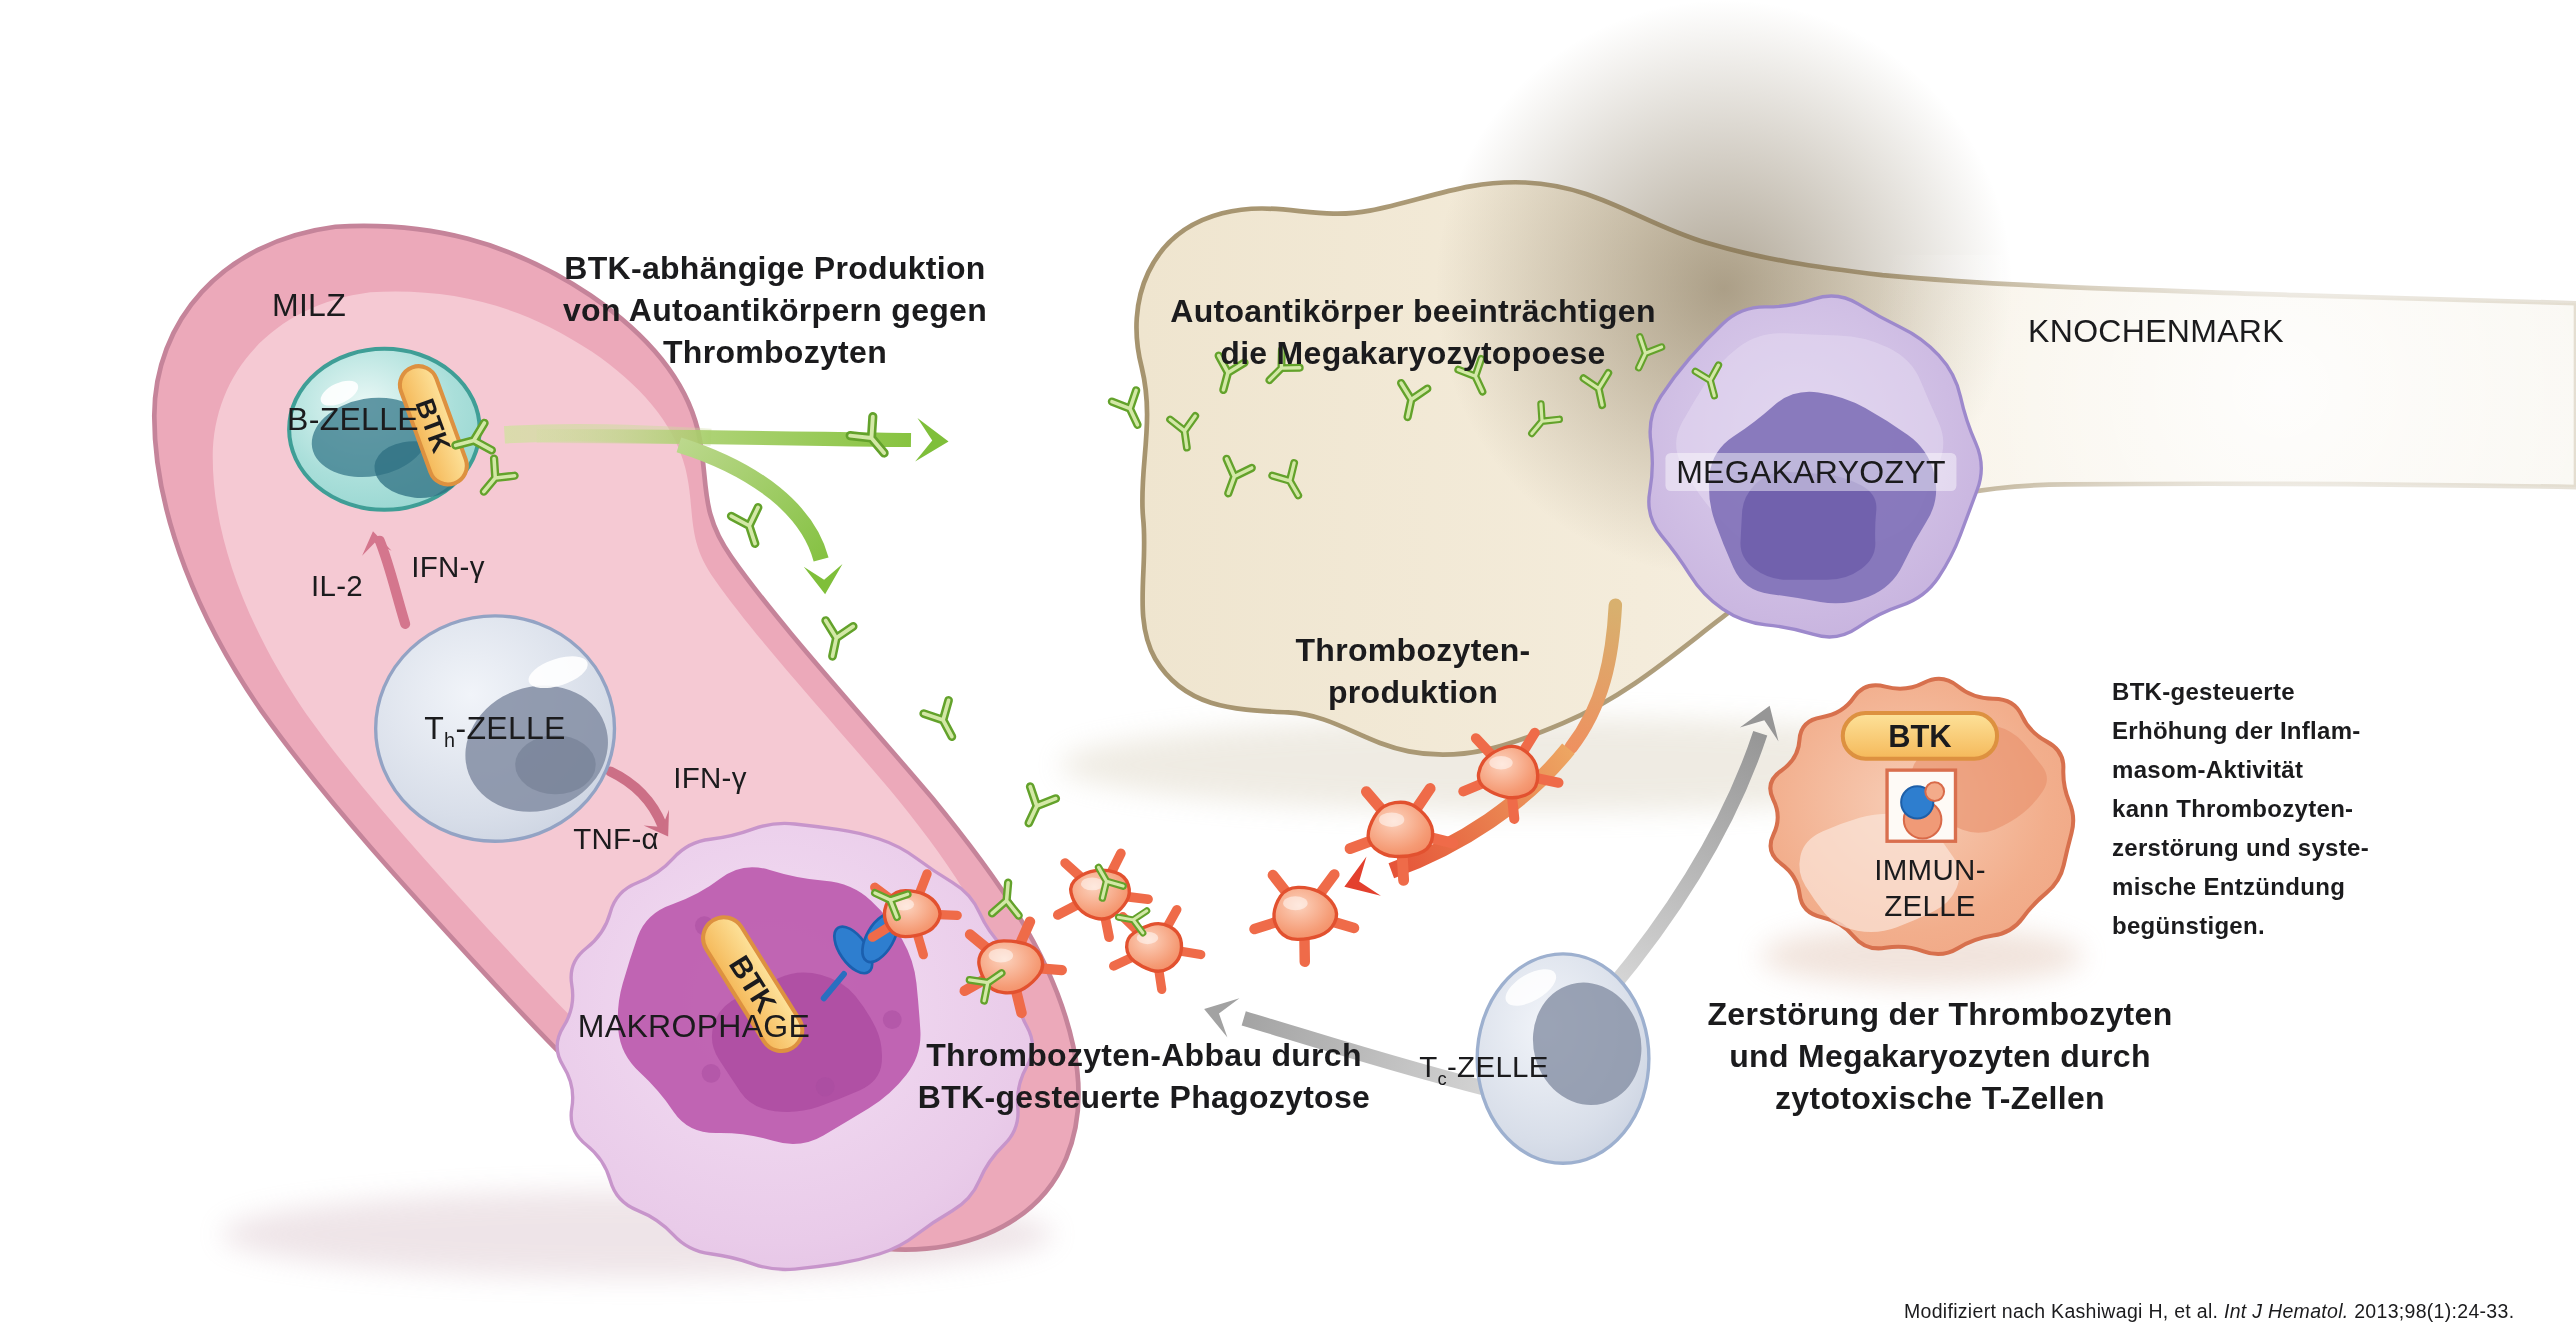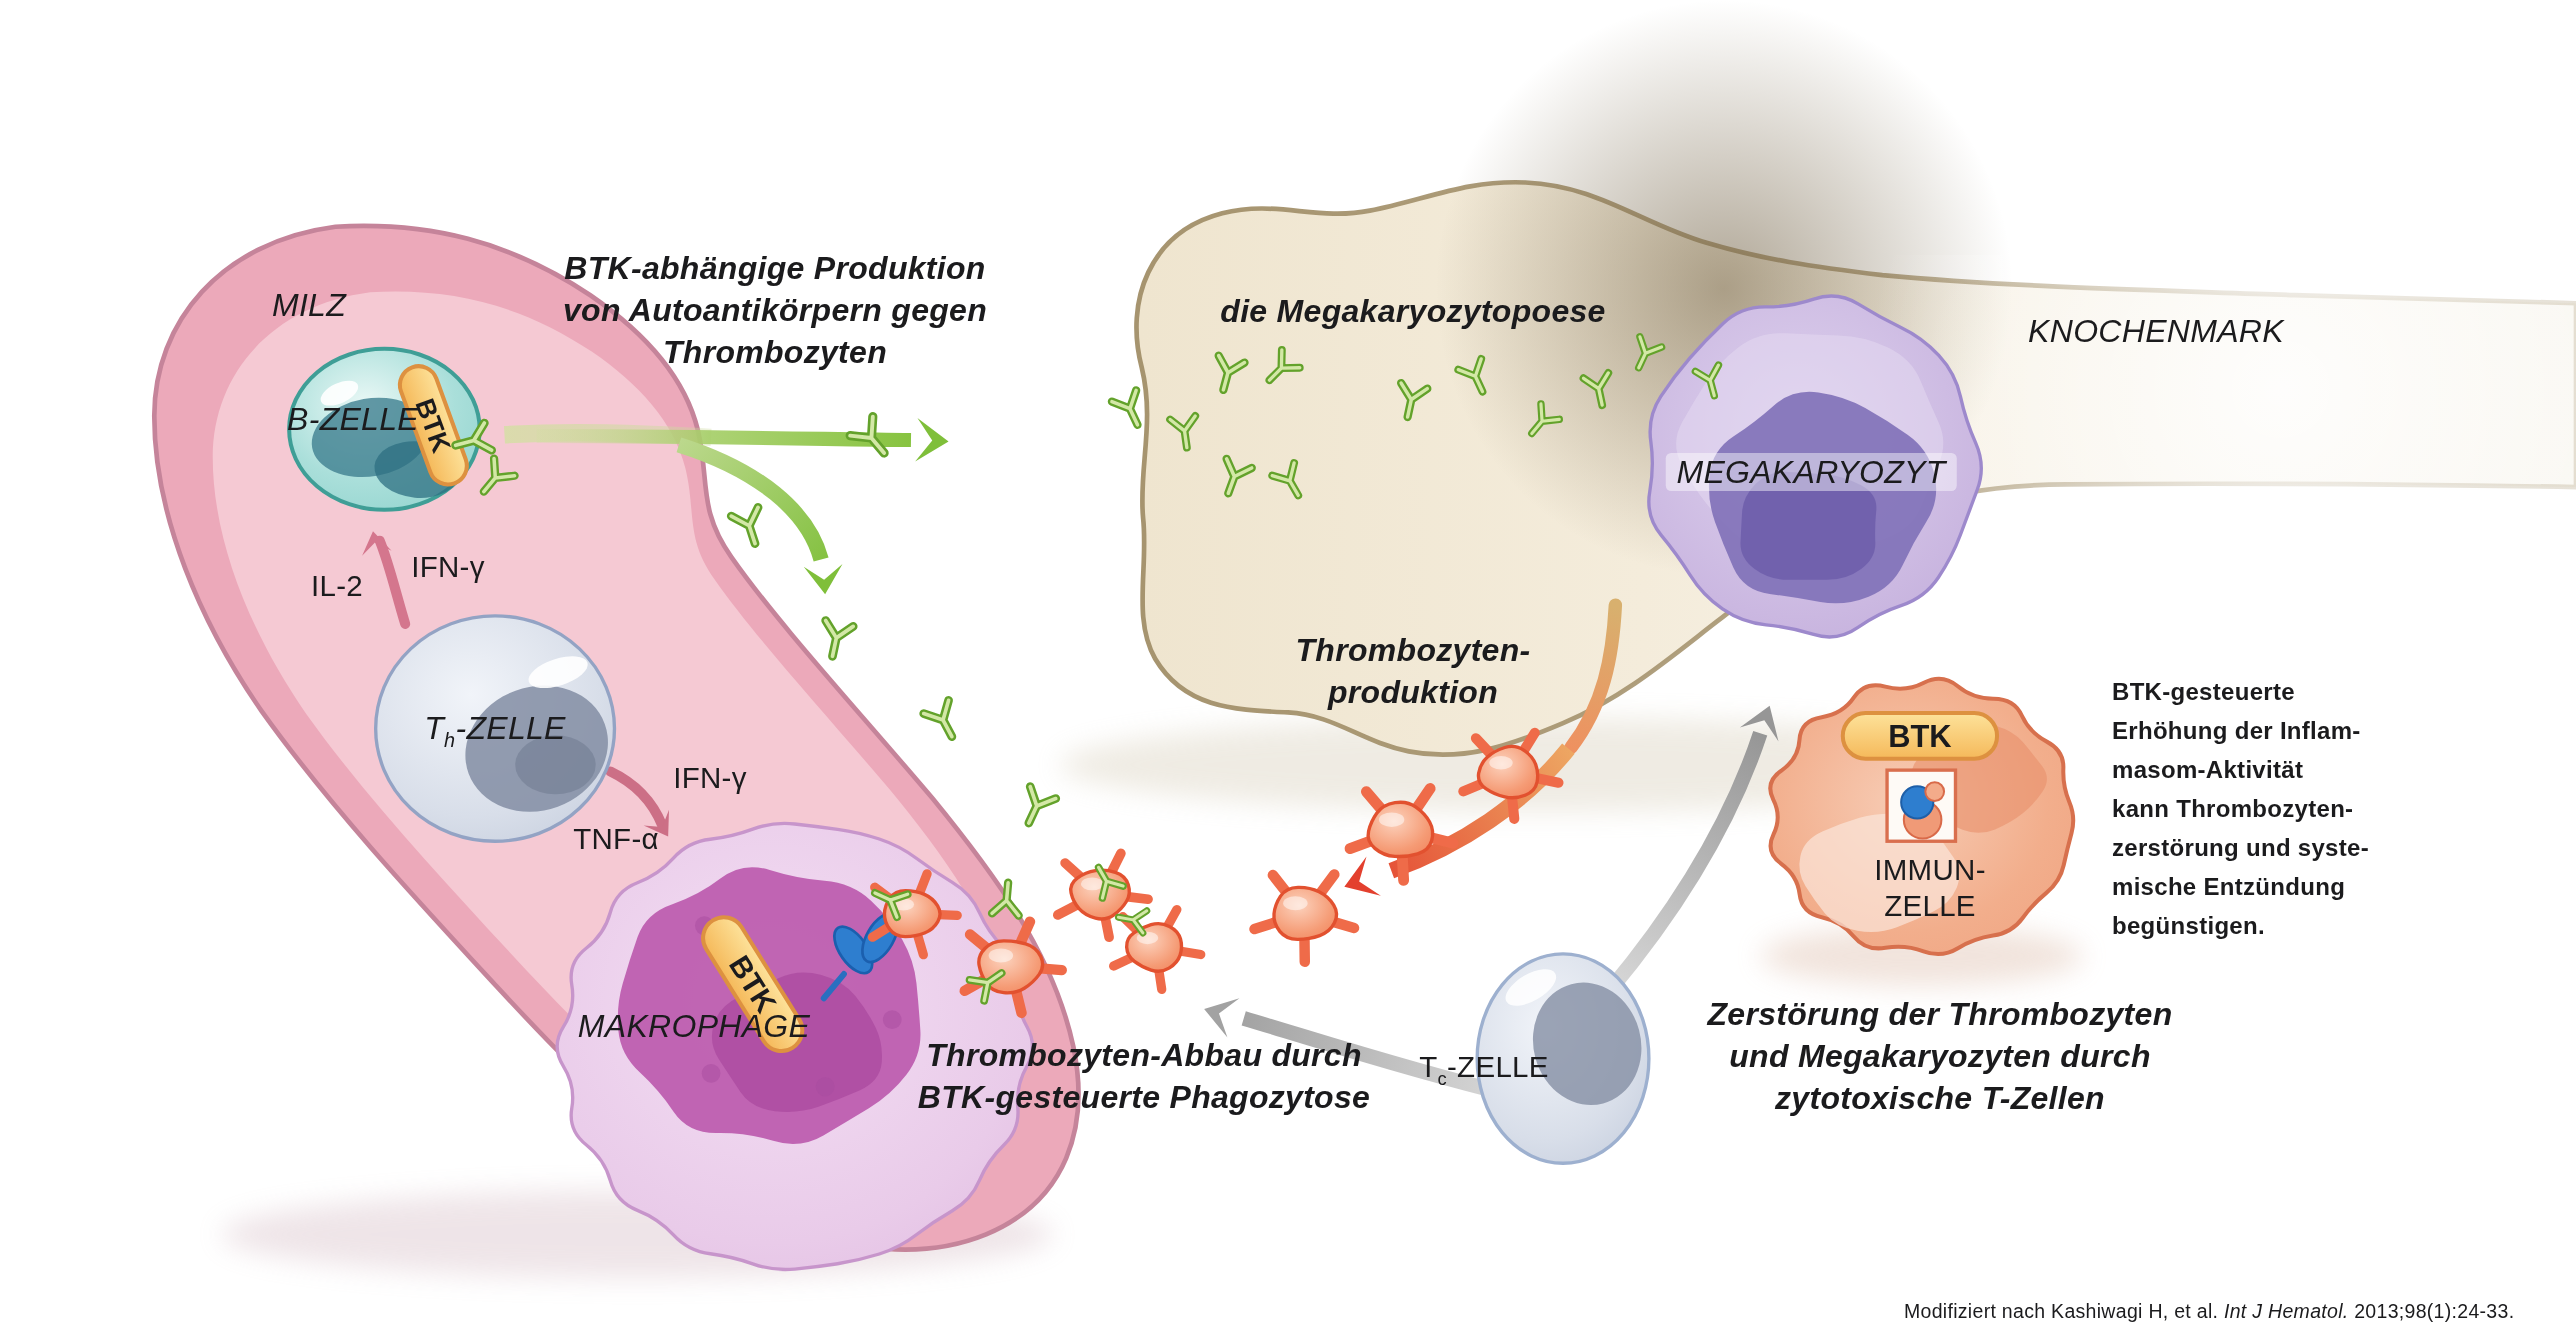--- a/index.html
+++ b/index.html
@@ -3,21 +3,21 @@
 <meta charset="utf-8">
 <style>
   html,body{margin:0;padding:0;background:#ffffff;}
   body{width:2576px;height:1337px;position:relative;overflow:hidden;
        font-family:"Liberation Sans","DejaVu Sans",sans-serif;}
   #scene{position:absolute;left:0;top:0;}
   .lbl{position:absolute;transform:translateX(-50%);text-align:center;
        font-weight:500;color:#1b1b1d;white-space:nowrap;letter-spacing:0.3px;z-index:5;}
   .left{transform:none;text-align:left;}
   .b{font-weight:600;}
-  .s48{font-size:32px;line-height:42px;font-style:italic;}
+  .s48{font-size:32px;line-height:42px;}
   .s45{font-size:24px;line-height:39px;}
   .s44{font-size:29.5px;line-height:38px;}
   .s29{font-size:19.5px;line-height:24px;font-weight:500;}
   .band{background:rgba(255,255,255,.45);padding:1.3px 10.7px;border-radius:5.4px;}
   .sb{font-size:62%;vertical-align:-20%;}
   .it{font-style:italic;}
 </style>
 </head>
 <body>
 
@@ -413,20 +413,21 @@
 
 <div class="lbl s48" style="left:309px;top:284px;">MILZ</div>
 
 <div class="lbl s48 b" style="left:775px;top:247px;">
   <div>BTK-abhängige Produktion</div>
   <div>von Autoantikörpern gegen</div>
   <div>Thrombozyten</div>
 </div>
 
 <div class="lbl s48 b" style="left:1413px;top:290px;">
+  <div>Autoantikörper beeinträchtigen</div>
   <div>die Megakaryozytopoese</div>
 </div>
 
 <div class="lbl s48" style="left:2156px;top:310px;">KNOCHENMARK</div>
 
 <div class="lbl s48" style="left:353px;top:398px;">B-ZELLE</div>
 
 <div class="lbl s44" style="left:337px;top:567px;">IL-2</div>
 <div class="lbl s44" style="left:448px;top:548px;">IFN-γ</div>
 

